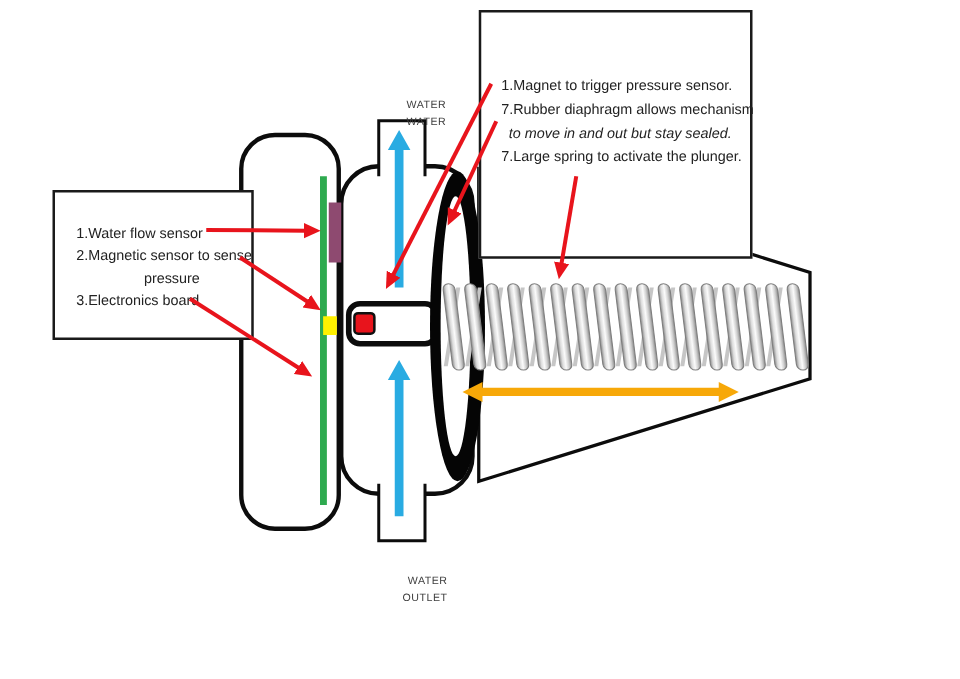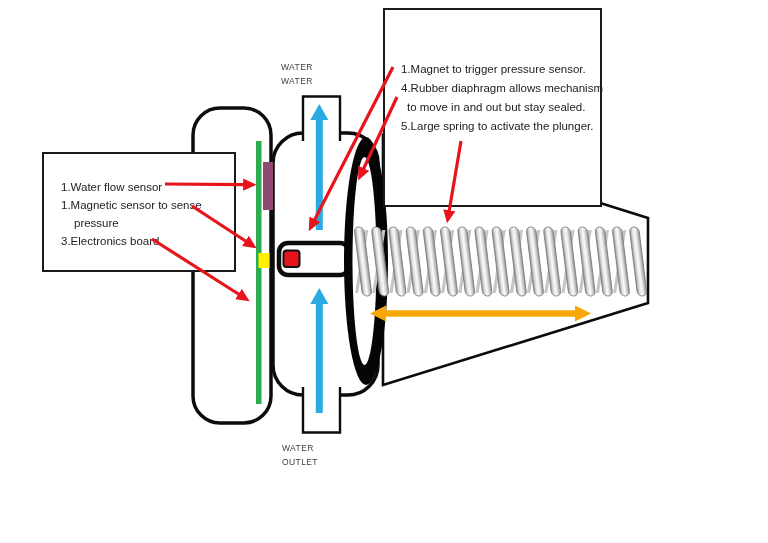--- a/index.html
+++ b/index.html
@@ -10,28 +10,28 @@
   svg { position:absolute; left:0; top:0; }
   #shapes { z-index:1; }
   #overlay { z-index:10; pointer-events:none; }
 
   .callout-box {
     position:absolute; background:#ffffff; border:2px solid #1a1a1a;
     z-index:5; box-sizing:border-box; color:#222;
     font-size:11.5px; line-height:19px;
   }
   #top-callout { left:383px; top:8px; width:219px; height:199px; padding:50px 0 0 16px; }
-  #left-callout { left:42px; top:152px; width:194px; height:120px; padding:24px 0 0 17px; line-height:18px; }
+  #left-callout { left:42px; top:152px; width:161px; height:120px; padding:24px 0 0 17px; line-height:18px; }
   .callout-line { display:block; white-space:nowrap; }
-  #top-callout .callout-line:nth-child(3) { padding-left:6px; }
-  #left-callout .callout-line:nth-child(3) { padding-left:13px; }
+  #top-callout .callout-line:nth-child(3) { padding-left:6px;font-style:italic; }
+  #left-callout .callout-line:nth-child(3) { padding-left:13px;text-align:center; }
 
   .port-label {
-    position:absolute; width:76px; text-align:left; z-index:5;
-    font-size:8.5px; line-height:14px; letter-spacing:0.4px; color:#3d3d3d;
+    position:absolute; width:76px; text-align:right; z-index:5;
+    font-size:8.5px; line-height:14px; letter-spacing:0.4px; color:#3d3d3d;margin-top:16px;
   }
   #outlet-label { left:281px; top:60px; }
   #inlet-label  { left:282px; top:441px; }
   .port-label span { display:block; }
 
   
   .c-red    { fill: var(--arrow_red,  #E8141C); }
   .s-red    { stroke: var(--arrow_red,#E8141C); }
   .c-blue   { fill: var(--water_blue, #29ABE2); }
   .s-blue   { stroke: var(--water_blue,#29ABE2); }
@@ -136,28 +136,28 @@
       <polygon class="c-blue" points="319.3,104 310.3,120 328.3,120"></polygon>
     </g>
     <g>
       <line class="s-blue" x1="319.3" y1="413" x2="319.3" y2="303" stroke-width="7"></line>
       <polygon class="c-blue" points="319.3,288 310.3,304 328.3,304"></polygon>
     </g>
   </svg>
 
   <div id="top-callout" class="callout-box">
     <span class="callout-line">1.Magnet to trigger pressure sensor.</span>
-    <span class="callout-line">4.Rubber diaphragm allows mechanism</span>
+    <span class="callout-line">7.Rubber diaphragm allows mechanism</span>
     <span class="callout-line">to move in and out but stay sealed.</span>
-    <span class="callout-line">5.Large spring to activate the plunger.</span>
+    <span class="callout-line">7.Large spring to activate the plunger.</span>
   </div>
 
   <div id="left-callout" class="callout-box">
     <span class="callout-line">1.Water flow sensor</span>
-    <span class="callout-line">1.Magnetic sensor to sense</span>
+    <span class="callout-line">2.Magnetic sensor to sense</span>
     <span class="callout-line">pressure</span>
     <span class="callout-line">3.Electronics board</span>
   </div>
 
   <div id="outlet-label" class="port-label">
     <span>WATER</span>
     <span>WATER</span>
   </div>
   <div id="inlet-label" class="port-label">
     <span>WATER</span>

